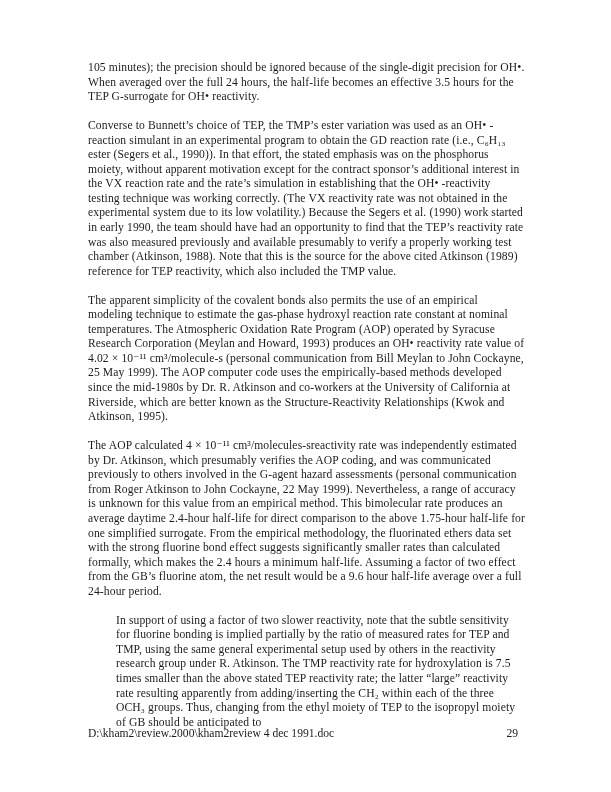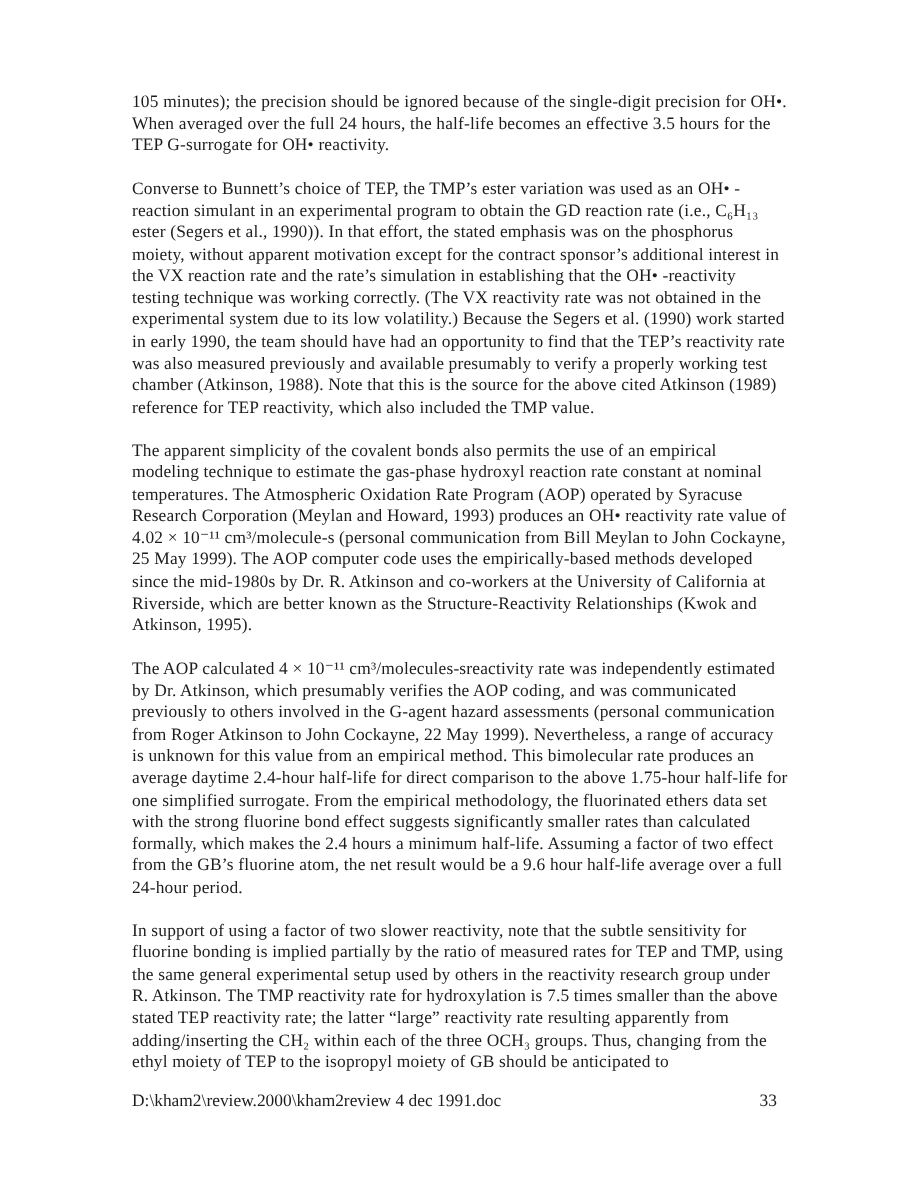--- a/index.html
+++ b/index.html
@@ -26,20 +26,21 @@
     line-height: 14.55px;
     text-align: left;
     letter-spacing: 0.01em;
   }
   .content p {
     margin: 0 0 14.55px 0;
     padding: 0;
   }
   .content p:last-child {
     margin-bottom: 0;
+    margin-left: 28px;
   }
   .footer {
     position: absolute;
     left: 88px;
     top: 727px;
     width: 430px;
     display: flex;
     justify-content: space-between;
     align-items: baseline;
     font-size: 11.6px;
@@ -52,15 +53,15 @@
 <div class="page">
   <div class="content">
     <p>105 minutes); the precision should be ignored because of the single-digit precision for OH•.  When averaged over the full 24 hours, the half-life becomes an effective 3.5 hours for the TEP G-surrogate for OH• reactivity.</p>
     <p>Converse to Bunnett’s choice of TEP, the TMP’s ester variation was used as an OH• - reaction simulant in an experimental program to obtain the GD reaction rate (i.e., C₆H₁₃ ester (Segers et al., 1990)). In that effort, the stated emphasis was on the phosphorus moiety, without apparent motivation except for the contract sponsor’s additional interest in the VX reaction rate and the rate’s simulation in establishing that the OH• -reactivity testing technique was working correctly.  (The VX reactivity rate was not obtained in the experimental system due to its low volatility.)  Because the Segers et al. (1990) work started in early 1990, the team should have had an opportunity to find that the TEP’s reactivity rate was also measured previously and available presumably to verify a properly working test chamber (Atkinson, 1988).   Note that this is the source for the above cited Atkinson (1989) reference for TEP reactivity, which also included the TMP value.</p>
     <p>The apparent simplicity of the covalent bonds also permits the use of an empirical modeling technique to estimate the gas-phase hydroxyl reaction rate constant at nominal temperatures. The Atmospheric Oxidation Rate Program (AOP) operated by Syracuse Research Corporation (Meylan and Howard, 1993) produces an OH• reactivity rate value of 4.02 × 10⁻¹¹ cm³/molecule-s (personal communication from Bill Meylan to John Cockayne, 25 May 1999). The AOP computer code uses the empirically-based methods developed since the mid-1980s by Dr. R. Atkinson and co-workers at the University of California at Riverside, which are better known as the Structure-Reactivity Relationships (Kwok and Atkinson, 1995).</p>
     <p>The AOP calculated 4 × 10⁻¹¹ cm³/molecules-sreactivity rate was independently estimated by Dr. Atkinson, which presumably verifies the AOP coding, and was communicated previously to others involved in the G-agent hazard assessments (personal communication from Roger Atkinson to John Cockayne, 22 May 1999). Nevertheless, a range of accuracy is unknown for this value from an empirical method.  This bimolecular rate produces an average daytime 2.4-hour half-life for direct comparison to the above 1.75-hour half-life for one simplified surrogate. From the empirical methodology, the fluorinated ethers data set with the strong fluorine bond effect suggests significantly smaller rates than calculated formally, which makes the 2.4 hours a minimum half-life. Assuming a factor of two effect from the GB’s fluorine atom, the net result would be a 9.6 hour half-life average over a full 24-hour period.</p>
     <p>In support of using a factor of two slower reactivity, note that the subtle sensitivity for fluorine bonding is implied partially by the ratio of measured rates for TEP and TMP, using the same general experimental setup used by others in the reactivity research group under R. Atkinson. The TMP reactivity rate for hydroxylation is 7.5 times smaller than the above stated TEP reactivity rate; the latter “large” reactivity rate resulting apparently from adding/inserting the CH₂ within each of the three OCH₃ groups. Thus, changing from the ethyl moiety of TEP to the isopropyl moiety of GB should be anticipated to</p>
   </div>
   <div class="footer">
     <span>D:\kham2\review.2000\kham2review 4 dec 1991.doc</span>
-    <span>33</span>
+    <span>29</span>
   </div>
 </div>
 
 </body></html>

